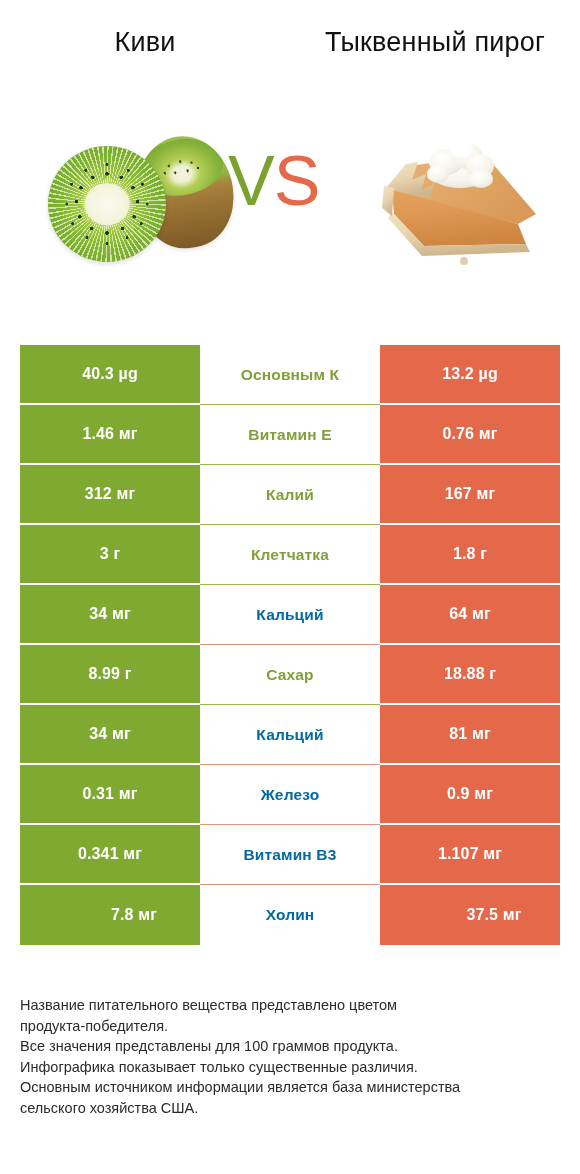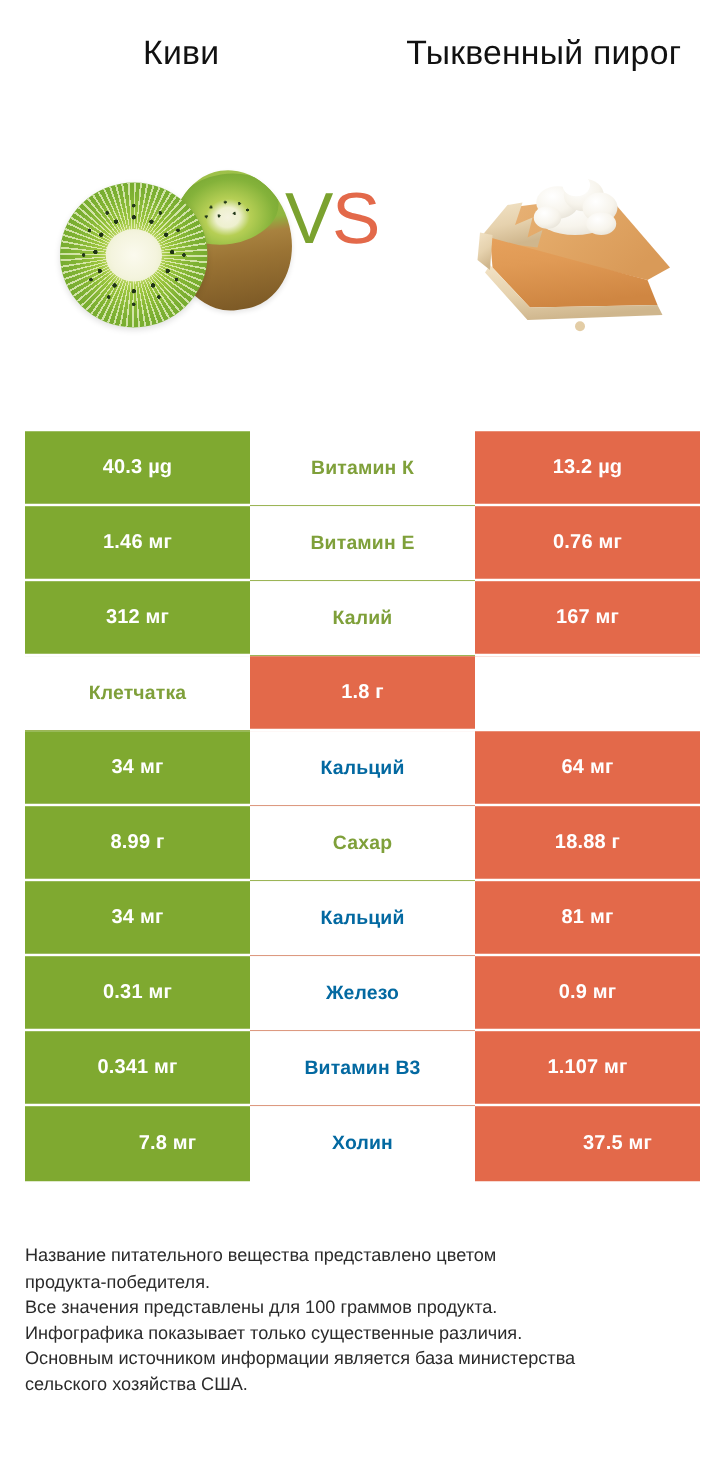--- a/index.html
+++ b/index.html
@@ -154,21 +154,21 @@
     transform: translate(-50%,-50%);
     width: 38%; height: 36%;
     border-radius: 50%;
     background: radial-gradient(circle, #fbfaee 0%, #f4f4de 58%, #e7ecc4 100%);
     z-index: 2;
   }
 
   .vs {
     position: absolute;
     left: 228px; top: 36px;
-    font-size: 58px;
+    font-size: 70px;
     font-weight: 300;
     line-height: 1;
     letter-spacing: -1px;
     user-select: none;
   }
   .vs .v { color: #7ba22f; }
   .vs .s { color: #e3694a; }
 
   .pie-wrap {
     position: absolute;
@@ -306,34 +306,35 @@
           <ellipse cx="70" cy="46" rx="11" ry="9" fill="url(#creamGrad)"></ellipse>
           <ellipse cx="113" cy="51" rx="12" ry="9" fill="url(#creamGrad)"></ellipse>
         </g>
       </svg>
     </div>
   </div>
 
   <div class="table">
       <div class="row win-left">
         <div class="cell cell-left">40.3 µg</div>
-        <div class="cell cell-mid">Витамин К</div>
+        <div class="cell cell-mid">Основным К</div>
         <div class="cell cell-right">13.2 µg</div>
       </div>
       <div class="row win-left">
         <div class="cell cell-left">1.46 мг</div>
         <div class="cell cell-mid">Витамин Е</div>
         <div class="cell cell-right">0.76 мг</div>
       </div>
       <div class="row win-left">
         <div class="cell cell-left">312 мг</div>
         <div class="cell cell-mid">Калий</div>
         <div class="cell cell-right">167 мг</div>
       </div>
       <div class="row win-left">
+        <div class="cell cell-left">3 г</div>
         <div class="cell cell-mid">Клетчатка</div>
         <div class="cell cell-right">1.8 г</div>
       </div>
       <div class="row win-right">
         <div class="cell cell-left">34 мг</div>
         <div class="cell cell-mid">Кальций</div>
         <div class="cell cell-right">64 мг</div>
       </div>
       <div class="row win-left">
         <div class="cell cell-left">8.99 г</div>

